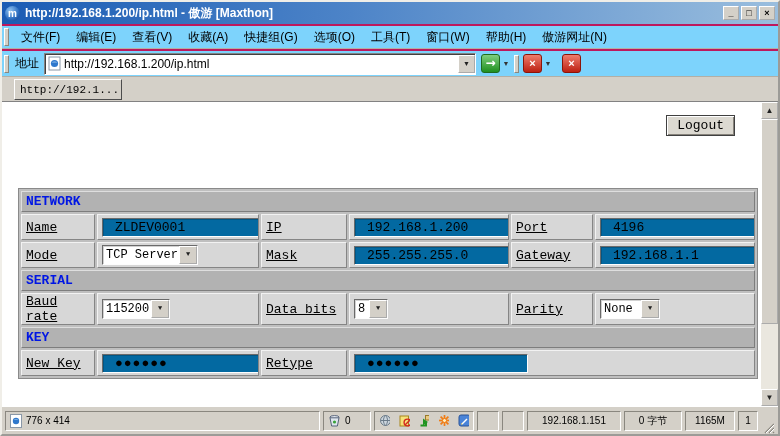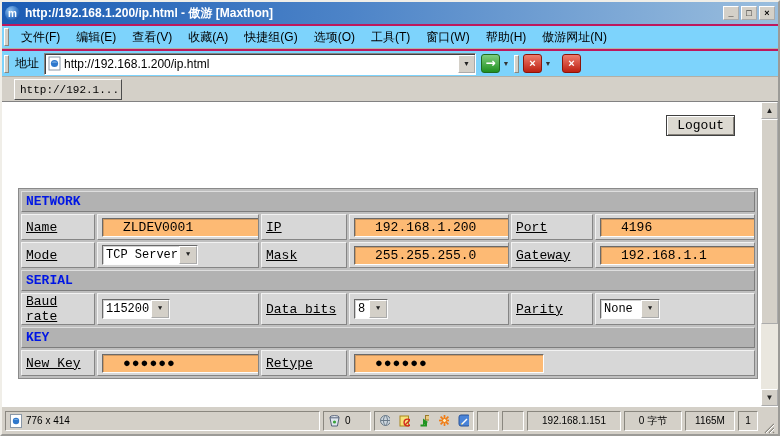--- a/index.html
+++ b/index.html
@@ -60,23 +60,23 @@
   .logout-wrap{position:absolute;top:13px;right:26px;}
 
   table.cfg{position:absolute;left:16px;top:58px;width:740px;
             border-collapse:separate;border-spacing:2px;background:#bfbfbf;
             border:1px solid #8a8a8a;table-layout:fixed;margin-top:28px;}
   table.cfg th.section{height:17px;background:#b2b2b2;color:#0016e4;text-align:left;
             font:bold 13px "Liberation Mono","DejaVu Sans Mono",monospace;padding:1px 4px;
             border:1px solid;border-color:#dedede #7d7d7d #7d7d7d #dedede;}
   table.cfg td{height:24px;background:#d7d7d7;font:13px "Liberation Mono","DejaVu Sans Mono",monospace;
             padding:0 4px;border:1px solid;border-color:#f2f2f2 #858585 #858585 #f2f2f2;overflow:hidden;text-decoration:underline;}
-  .ti{width:148px;height:17px;background:#fdba74;font:13px "Liberation Mono","DejaVu Sans Mono",monospace;
+  .ti{width:148px;height:17px;background:#0369a1;font:13px "Liberation Mono","DejaVu Sans Mono",monospace;
       border:1px solid;border-color:#6a6a6a #fdfdfd #fdfdfd #6a6a6a;
-      box-shadow:inset 1px 1px 0 rgba(0,0,0,.18);padding:0 20px;}
+      box-shadow:inset 1px 1px 0 rgba(0,0,0,.18);padding:0 12px;}
   .pw{letter-spacing:1px;font-weight:bold;}
   .sel{display:inline-flex;height:18px;background:#fff;align-items:center;vertical-align:middle;
        border:1px solid;border-color:#6a6a6a #fdfdfd #fdfdfd #6a6a6a;
        box-shadow:inset 1px 1px 0 rgba(0,0,0,.18);}
   .sel-text{flex:1;padding:0 2px 0 3px;font:12px "Liberation Mono","DejaVu Sans Mono",monospace;white-space:nowrap;overflow:hidden;}
   .sel-arrow{width:16px;height:16px;flex:0 0 16px;background:#d4d0c8;border:1px outset #fff;
        font-size:7px;line-height:14px;text-align:center;color:#222;}
   .submit-cell{text-align:center;}
 
   

